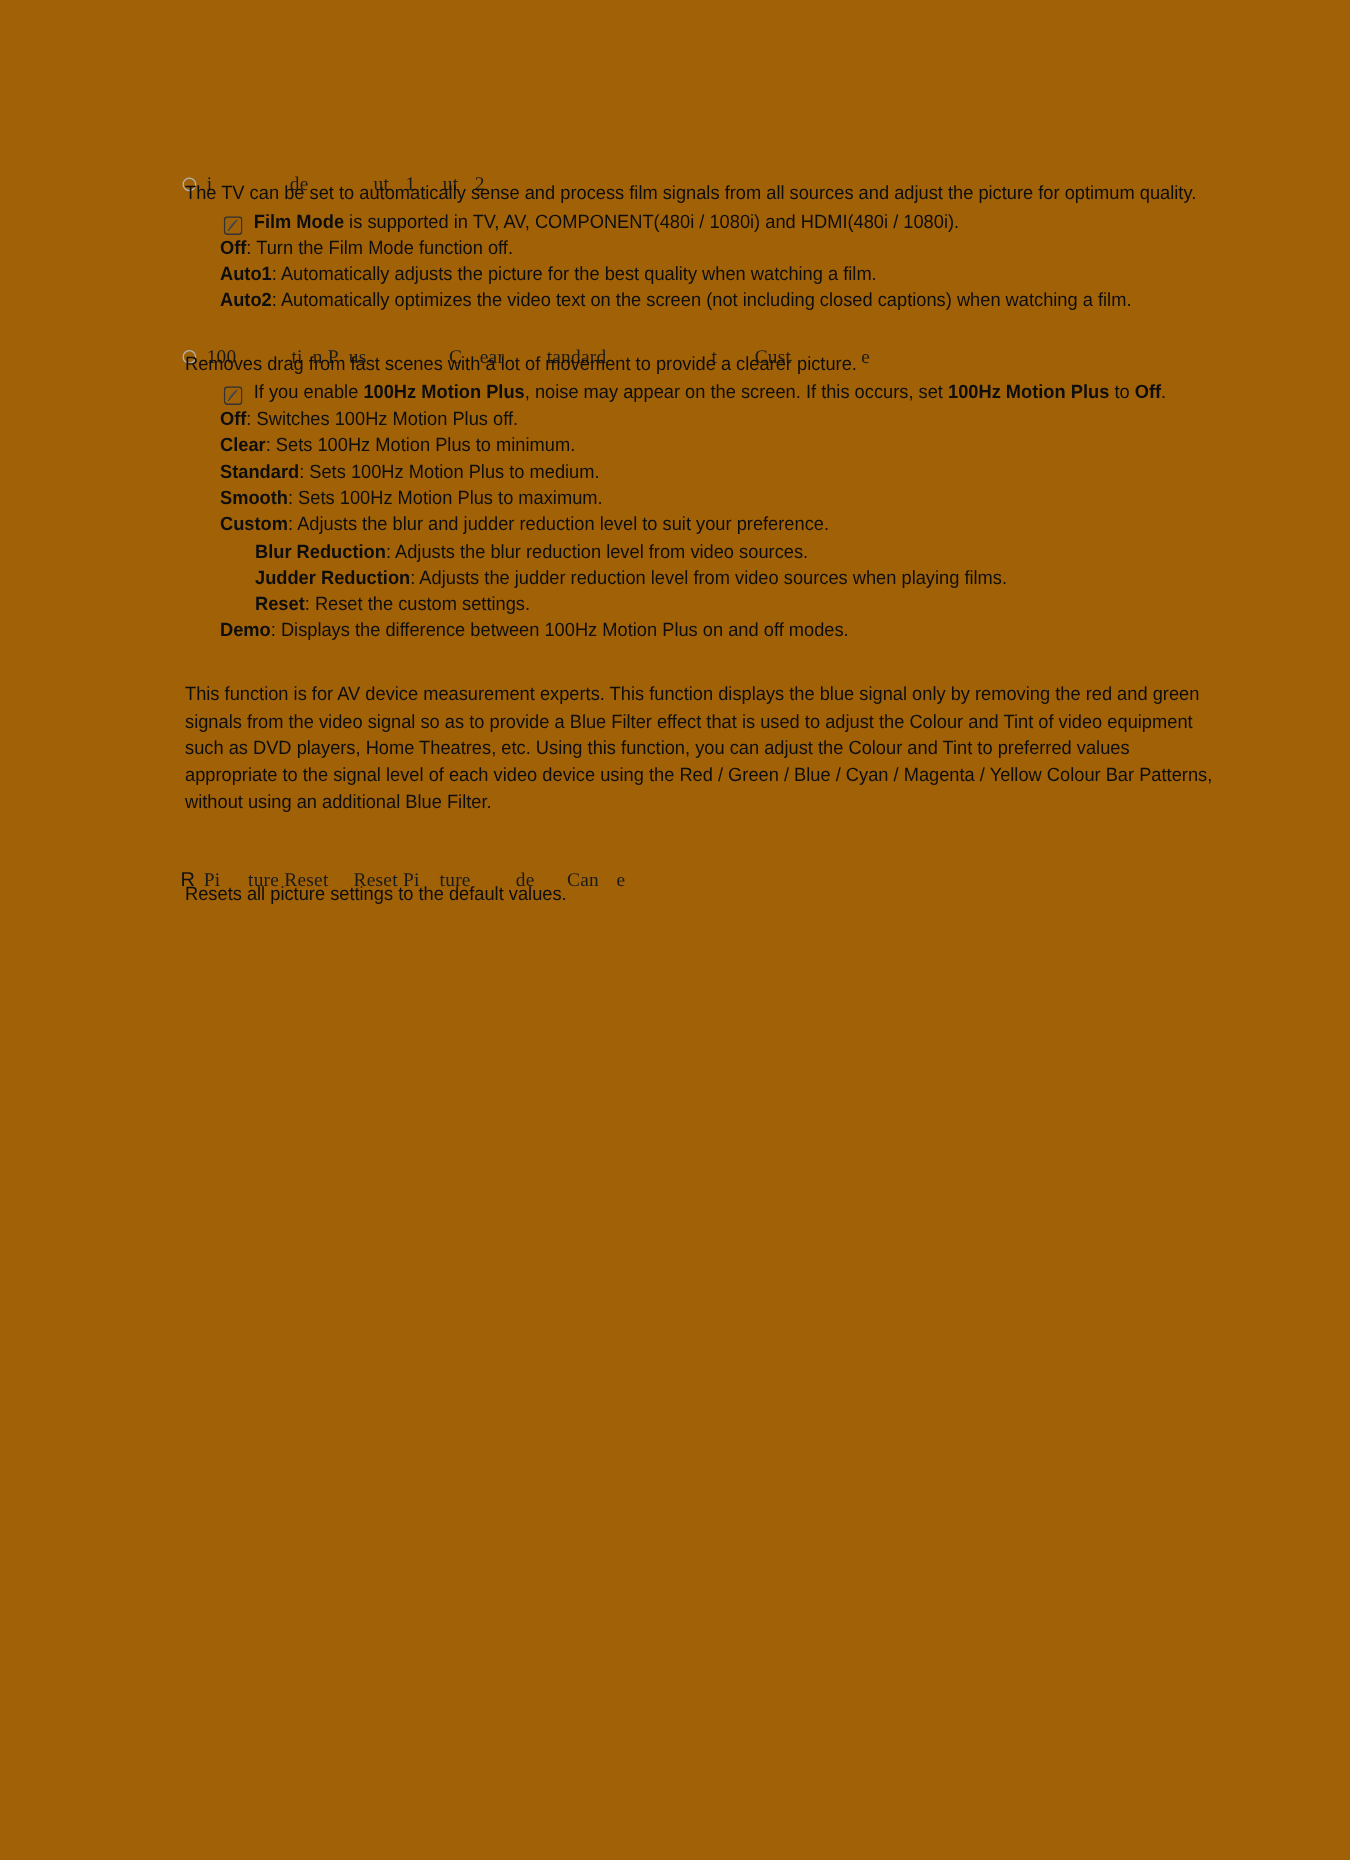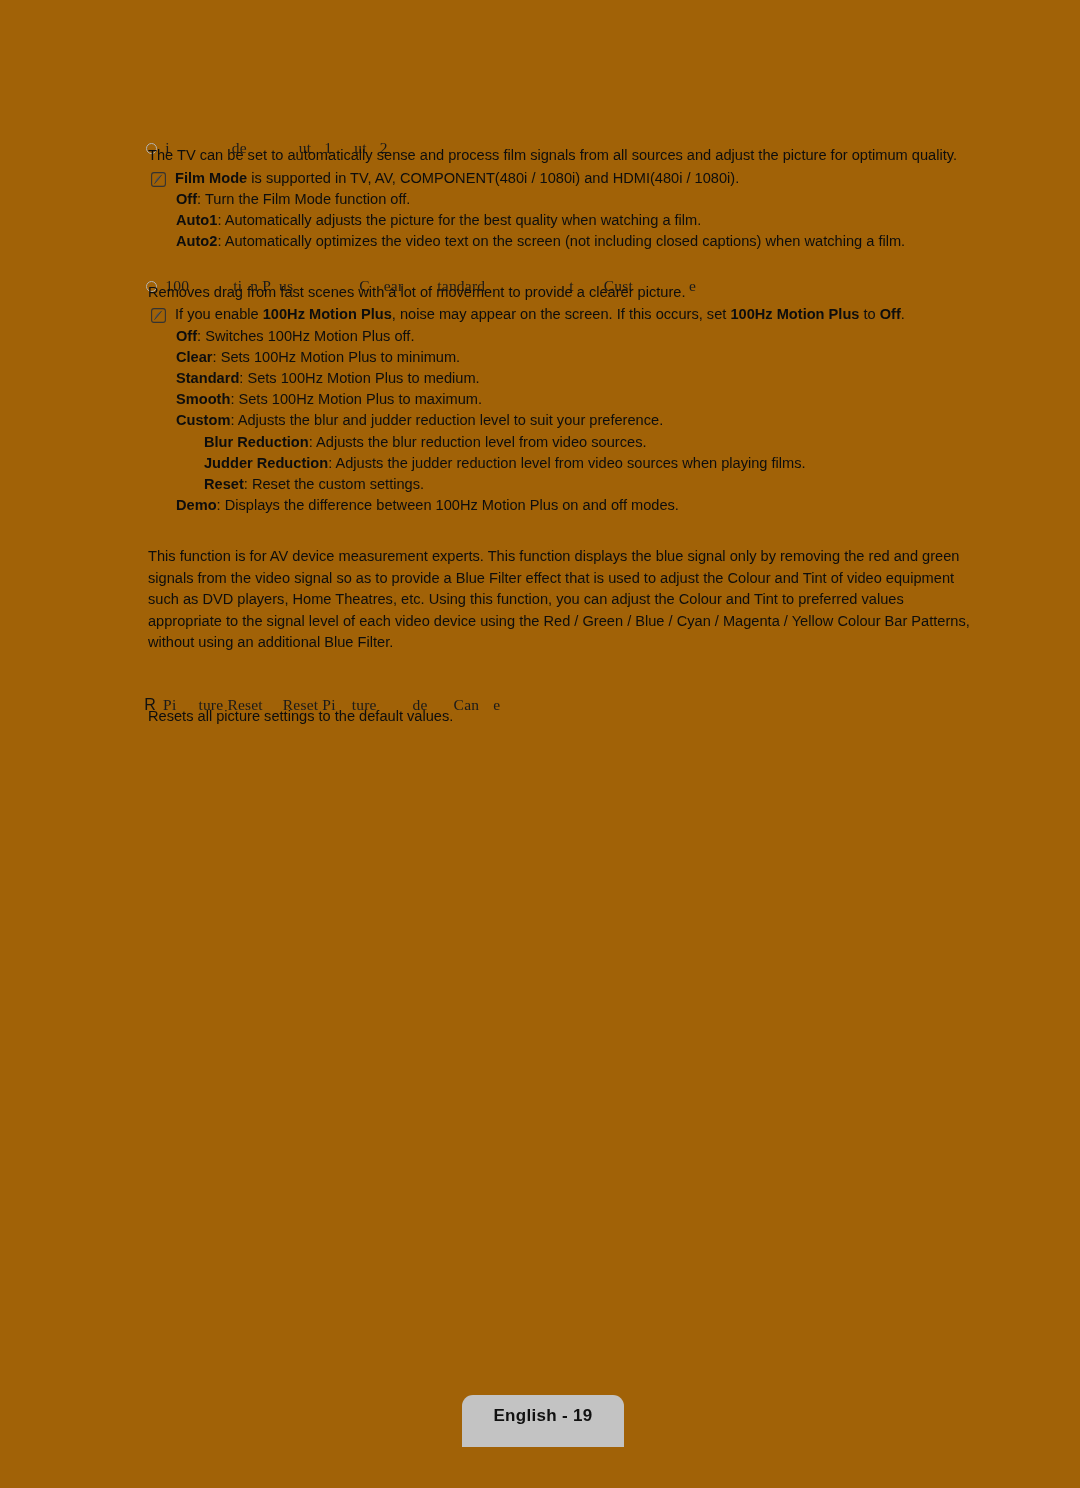--- a/index.html
+++ b/index.html
@@ -71,21 +71,22 @@
     transform: scaleX(0.955);
     transform-origin: left top;
     text-align: left;
   }
   .b { font-weight: bold; }
 
   
   .note-row {
     position: absolute;
     display: flex;
-    align-items: center;
+    align-items: flex-end;
+    margin-left: 28px;
   }
   .note-icon {
     width: 15px;
     height: 15px;
     flex: 0 0 15px;
     margin-top: 3px;
     margin-right: 9px;
   }
   .note-icon svg { display: block; }
   .note-text {
@@ -188,17 +189,14 @@
   <div class="body-para" style="left:148px; top:545px; width:868px;">This function is for AV device measurement experts. This function displays the blue signal only by removing the red and green signals from the video signal so as to provide a Blue Filter effect that is used to adjust the Colour and Tint of video equipment such as DVD players, Home Theatres, etc. Using this function, you can adjust the Colour and Tint to preferred values appropriate to the signal level of each video device using the Red / Green / Blue / Cyan / Magenta / Yellow Colour Bar Patterns, without using an additional Blue Filter.</div>
 
 
   <div class="heading" style="left:128px; top:678px;">
     <span class="rkey">R</span><span class="frag">Pi</span><span style="display:inline-block;width:22px"></span><span class="frag">ture Reset</span><span style="display:inline-block;width:20px"></span><span class="frag">Reset Pi</span><span style="display:inline-block;width:16px"></span><span class="frag">ture</span><span style="display:inline-block;width:36px"></span><span class="frag">de</span><span style="display:inline-block;width:26px"></span><span class="frag">Can</span><span style="display:inline-block;width:14px"></span><span class="frag">e</span>
   </div>
 
   <div class="body-line" style="left:148px; top:705px;">Resets all picture settings to the default values.</div>
 
 
-  <div class="footer-badge">
-    <span>English - 19</span>
-  </div>
 
 </div>
 
 </body></html>

